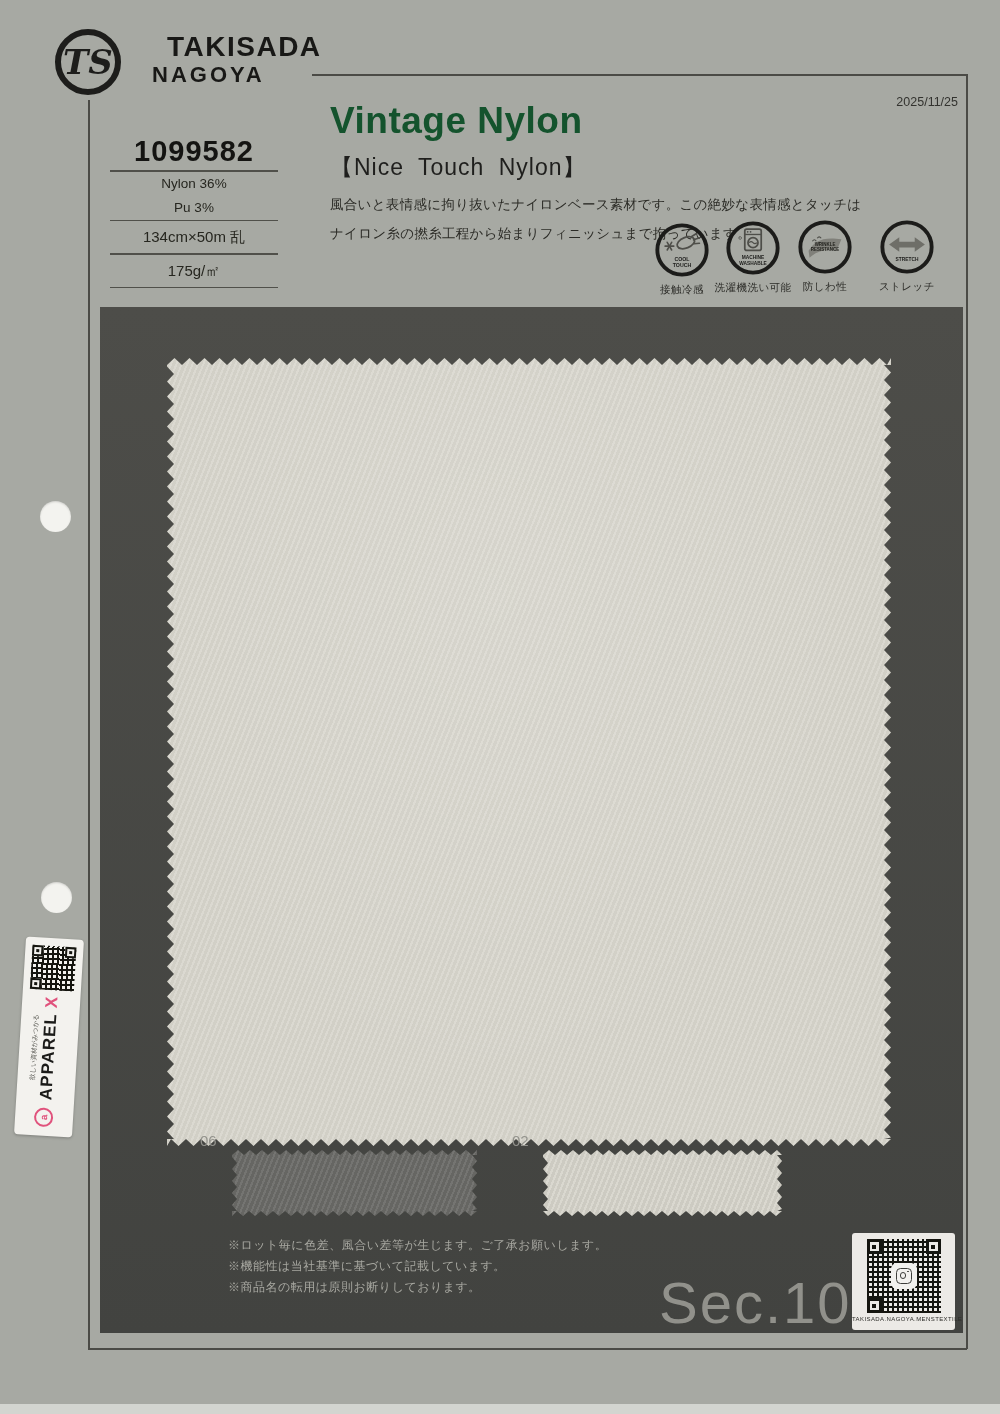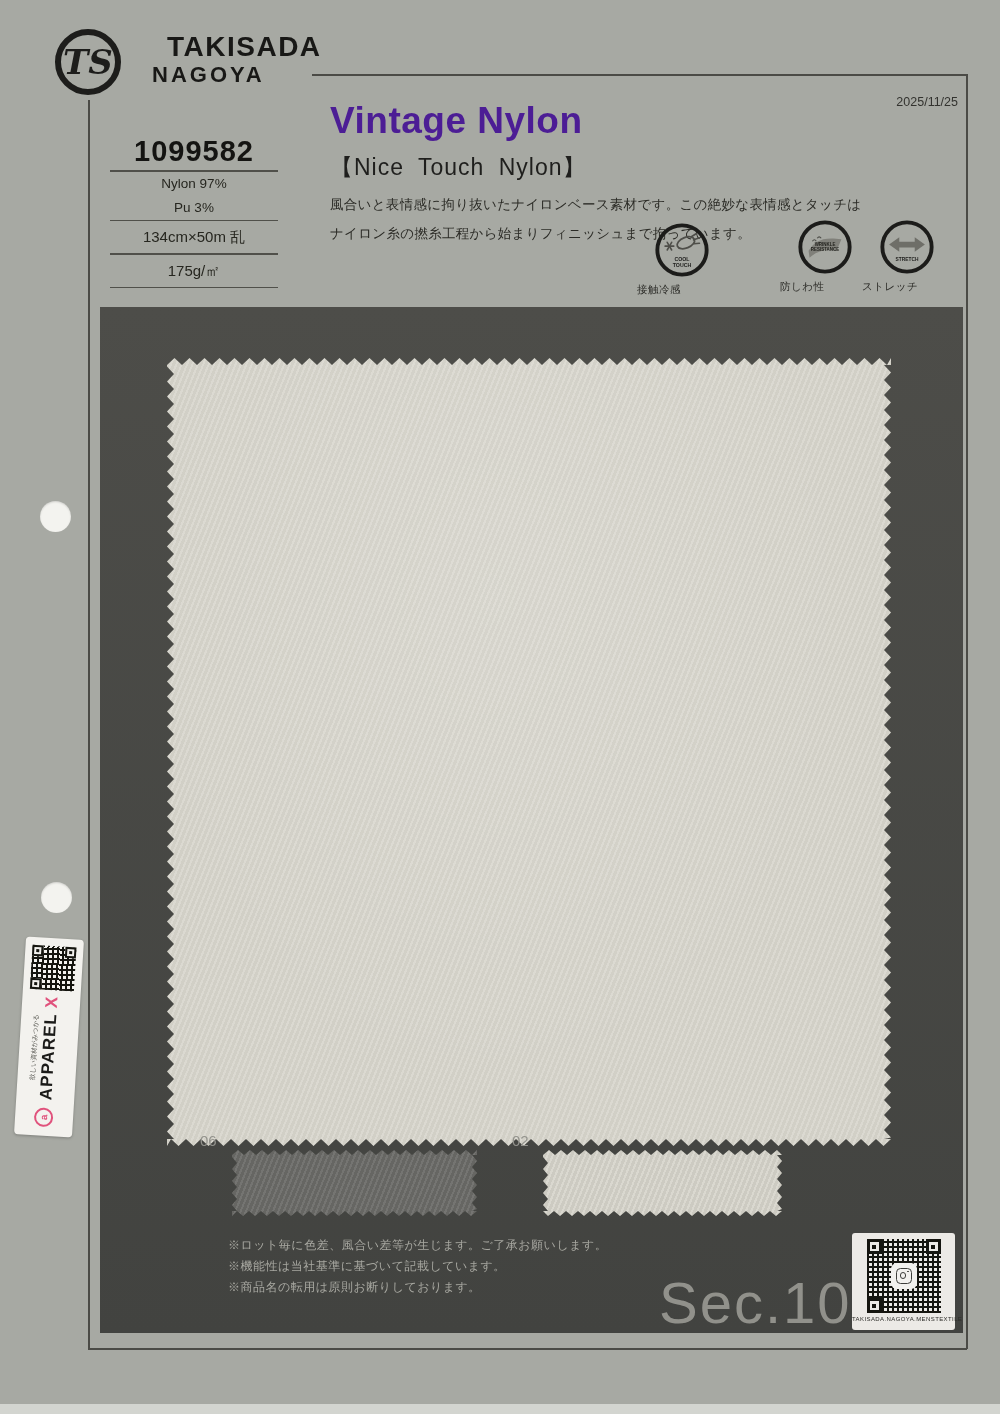--- a/index.html
+++ b/index.html
@@ -20,26 +20,26 @@
   .rule { height:1.5px; background:#50504a; width:100%; }
   .info-line { font-size:13.5px; color:#26261f; line-height:24px; }
   .info-size { font-size:15px; color:#26261f; line-height:32px; }
 
   .top-rule   { position:absolute; left:312px; top:74px;  width:655px; height:1.5px; background:#4b4b46; }
   .right-rule { position:absolute; left:966px; top:74px;  width:1.5px; height:1275px; background:#4b4b46; }
   .left-rule  { position:absolute; left:88px;  top:100px; width:1.5px; height:1249px; background:#4b4b46; }
   .bottom-rule{ position:absolute; left:88px;  top:1348px; width:879px; height:1.5px; background:#4b4b46; }
 
   .date { position:absolute; left:760px; top:95px; width:198px; text-align:right; font-size:12.5px; color:#33332f; }
-  .title { position:absolute; left:330px; top:100px; font-size:37px; font-weight:bold; letter-spacing:0.5px; color:#4c1d95; }
+  .title { position:absolute; left:330px; top:100px; font-size:37px; font-weight:bold; letter-spacing:0.5px; color:#14532d; }
   .subtitle { position:absolute; left:330px; top:152px; font-size:23px; color:#1f1f1d; letter-spacing:1px; word-spacing:7px; }
   .desc { position:absolute; left:330px; top:190px; font-size:13.5px; line-height:29px; color:#2b2b26; letter-spacing:0.3px; }
 
   
-  .feature { position:absolute; width:90px; text-align:left; }
+  .feature { position:absolute; width:90px; text-align:center; }
   .feature svg { display:block; margin:0 auto; }
   .feature-label { margin-top:4px; font-size:10.5px; color:#2d2d29; letter-spacing:0.5px; }
 
   
   .board { position:absolute; left:100px; top:307px; width:863px; height:1026px;
            background:linear-gradient(#4d4d49, #424340); }
   .fabric-main {
     position:absolute; left:67px; top:51px; width:724px; height:788px;
     background-image:
       radial-gradient(ellipse at 45% 30%, rgba(255,255,255,0.10), rgba(255,255,255,0) 65%),
@@ -110,21 +110,21 @@
       <circle cx="36" cy="36" r="30" fill="none" stroke="#1d1d1b" stroke-width="6"></circle>
       <text x="36" y="48" font-family="DejaVu Serif, serif" font-style="italic" font-weight="bold" font-size="34" text-anchor="middle" fill="#1d1d1b">TS</text>
     </svg>
   </div>
   <div class="brand-top">TAKISADA</div>
   <div class="brand-bottom">NAGOYA</div>
 
   <div class="info-col">
     <div class="prod-number">1099582</div>
     <div class="rule"></div>
-    <div class="info-line">Nylon 97%</div>
+    <div class="info-line">Nylon 36%</div>
     <div class="info-line">Pu 3%</div>
     <div class="rule"></div>
     <div class="info-size">134cm×50m 乱</div>
     <div class="rule"></div>
     <div class="info-size">175g/㎡</div>
     <div class="rule"></div>
   </div>
 
   <div class="top-rule"></div>
   <div class="right-rule"></div>
@@ -152,20 +152,34 @@
         <line x1="40" y1="16" x2="45" y2="13"></line>
         <line x1="42" y1="19.5" x2="47.5" y2="17.5"></line>
         <line x1="42.5" y1="23.5" x2="48" y2="23"></line>
       </g>
       <text x="30" y="41.5" font-size="5.4" font-weight="bold" text-anchor="middle" fill="#1c1c1a">COOL</text>
       <text x="30" y="48" font-size="5.4" font-weight="bold" text-anchor="middle" fill="#1c1c1a">TOUCH</text>
     </svg>
     <div class="feature-label">接触冷感</div>
   </div>
 
+  <div class="feature" style="left:708px; top:219px;">
+    <svg width="58" height="58" viewBox="0 0 60 60">
+      <circle cx="30" cy="30" r="25.5" fill="none" stroke="#1c1c1a" stroke-width="4"></circle>
+      <rect x="21.5" y="10.5" width="17" height="22" rx="2" fill="none" stroke="#4e4e49" stroke-width="1.8"></rect>
+      <line x1="21.5" y1="16" x2="38.5" y2="16" stroke="#4e4e49" stroke-width="1.4"></line>
+      <circle cx="24.5" cy="13.3" r="0.9" fill="#4e4e49"></circle>
+      <circle cx="27.5" cy="13.3" r="0.9" fill="#4e4e49"></circle>
+      <circle cx="30" cy="24.5" r="5.2" fill="none" stroke="#4e4e49" stroke-width="1.8"></circle>
+      <path d="M26 24.5 q2 -2 4 0 q2 2 4 0" fill="none" stroke="#4e4e49" stroke-width="1.2"></path>
+      <text x="30" y="41.5" font-size="5" font-weight="bold" text-anchor="middle" fill="#1c1c1a">MACHINE</text>
+      <text x="30" y="48" font-size="5" font-weight="bold" text-anchor="middle" fill="#1c1c1a">WASHABLE</text>
+    </svg>
+    <div class="feature-label">洗濯機洗い可能</div>
+  </div>
 
   <div class="feature" style="left:780px; top:218px;">
     <svg width="58" height="58" viewBox="0 0 60 60">
       <circle cx="30" cy="30" r="25.5" fill="none" stroke="#1c1c1a" stroke-width="4"></circle>
       <path d="M13 34 C19 24, 27 19, 47 22 L42 34 C32 31, 22 34, 14 41 Z" fill="#80807a"></path>
       <path d="M17 24 q2 -3 4 0 M22 21 q2 -3 4 0" fill="none" stroke="#4e4e49" stroke-width="1.2"></path>
       <text x="30" y="28.5" font-size="4.6" font-weight="bold" text-anchor="middle" fill="#1f1f1b">WRINKLE</text>
       <text x="30" y="34.5" font-size="4.6" font-weight="bold" text-anchor="middle" fill="#1f1f1b">RESISTANCE</text>
     </svg>
     <div class="feature-label">防しわ性</div>

